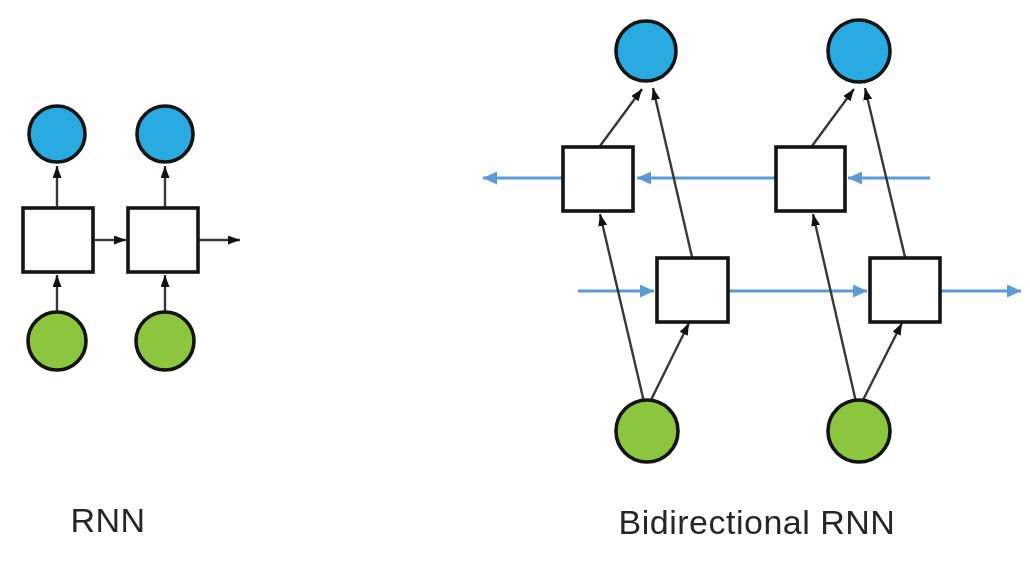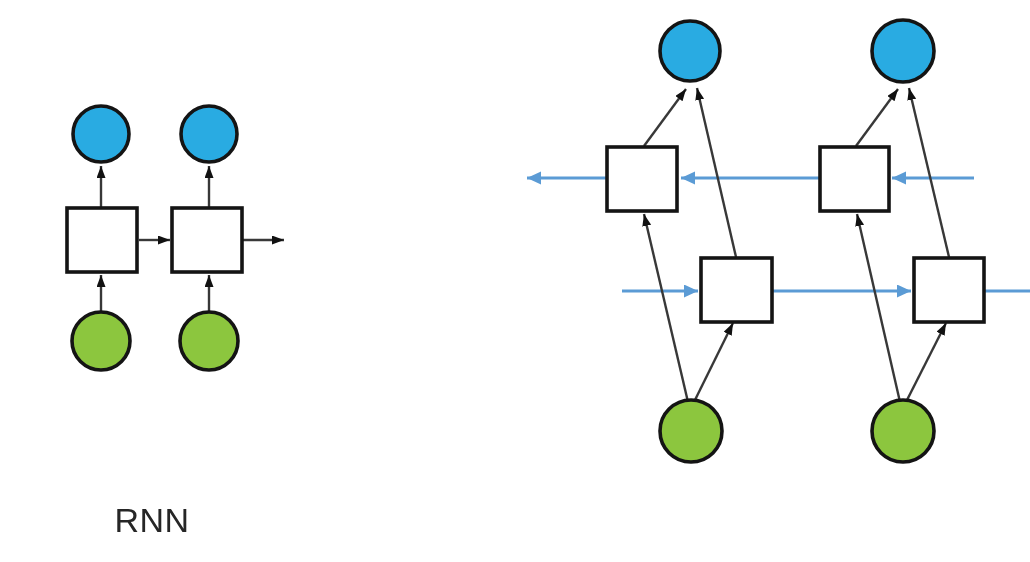--- a/index.html
+++ b/index.html
@@ -10,21 +10,20 @@
   body {
     width: 1030px;
     height: 562px;
     position: relative;
     overflow: hidden;
     font-family: "Liberation Sans", sans-serif;
   }
   .stage {
     position: absolute;
     inset: 0;
-    margin-left: 44px;
   }
   #diagram-svg {
     position: absolute;
     left: 0;
     top: 0;
     width: 1030px;
     height: 562px;
     display: block;
   }
   .caption {
@@ -86,14 +85,15 @@
       <rect x="657" y="258" width="71" height="64" fill="#ffffff" stroke="#141414" stroke-width="3.6"></rect>
       <rect x="870" y="258" width="70" height="64" fill="#ffffff" stroke="#141414" stroke-width="3.6"></rect>
       <circle cx="646" cy="51" r="30" fill="#29abe2" stroke="#141414" stroke-width="3.6"></circle>
       <circle cx="859" cy="51" r="31" fill="#29abe2" stroke="#141414" stroke-width="3.6"></circle>
       <circle cx="647" cy="431" r="31" fill="#8cc63e" stroke="#141414" stroke-width="3.6"></circle>
       <circle cx="859" cy="431" r="31" fill="#8cc63e" stroke="#141414" stroke-width="3.6"></circle>
     </svg>
 
   <div class="caption" id="caption-rnn">RNN</div>
 
+  <div class="caption" id="caption-birnn">Bidirectional RNN</div>
 
 </div>
 
 </body></html>

